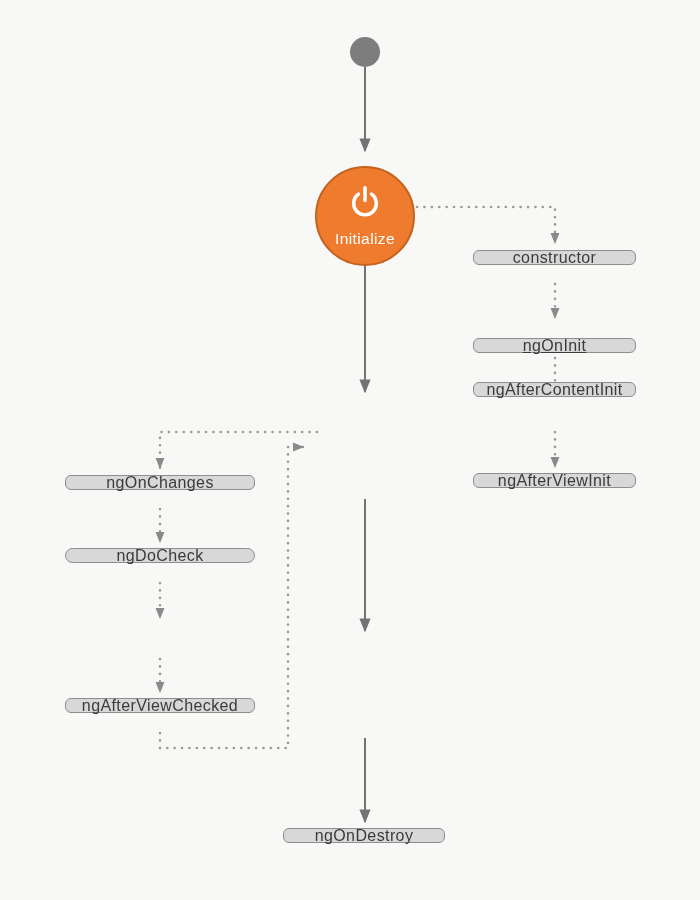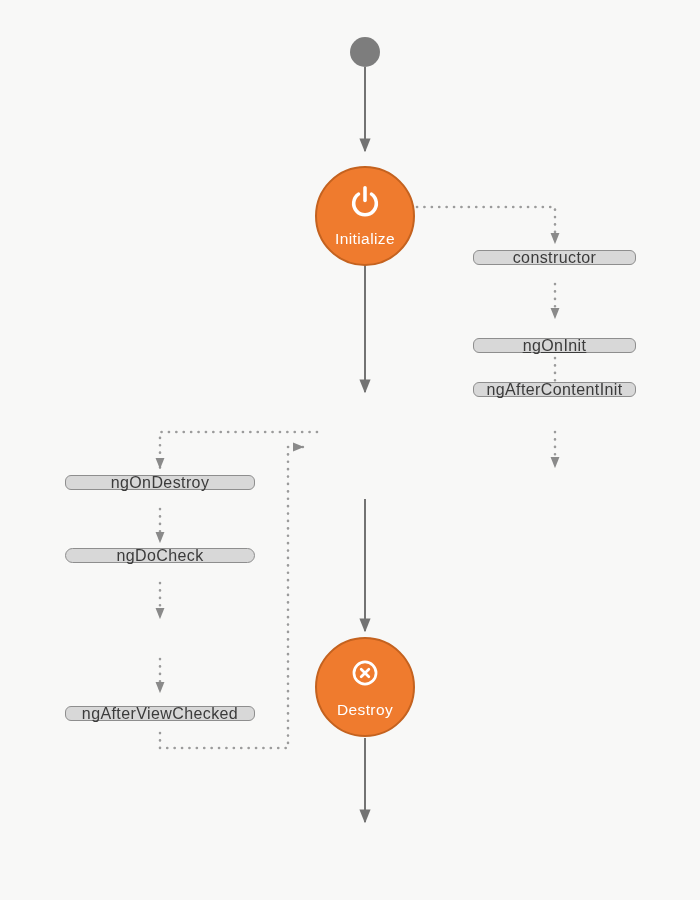--- a/index.html
+++ b/index.html
@@ -99,43 +99,41 @@
 
   <div class="stage-node" style="left:315px; top:166px;">
     <svg class="icon" viewBox="0 0 24 24">
       <path d="M7.41 6.45 A 8 8 0 1 0 16.59 6.45" fill="none" stroke="#ffffff" stroke-width="2.5" stroke-linecap="round"></path>
       <line x1="12" y1="2" x2="12" y2="11" stroke="#ffffff" stroke-width="2.5" stroke-linecap="round"></line>
     </svg>
     <div class="stage-label">Initialize</div>
   </div>
 
 
-  <div class="stage-node" style="left:315px; top:637px;">
-    <svg class="icon" viewBox="0 0 24 24">
-      <circle cx="12" cy="12" r="7.8" fill="none" stroke="#ffffff" stroke-width="1.9"></circle>
-      <line x1="9.3" y1="9.3" x2="14.7" y2="14.7" stroke="#ffffff" stroke-width="1.9" stroke-linecap="round"></line>
-      <line x1="14.7" y1="9.3" x2="9.3" y2="14.7" stroke="#ffffff" stroke-width="1.9" stroke-linecap="round"></line>
-    </svg>
-    <div class="stage-label">Destroy</div>
-  </div>
 
   <div class="hook-box hook-right" style="top:250px;">
     <span>constructor</span>
   </div>
   <div class="hook-box hook-right" style="top:338px;text-decoration:underline;">
     <span>ngOnInit</span>
   </div>
   <div class="hook-box hook-right" style="top:382px;">
     <span>ngAfterContentInit</span>
   </div>
+  <div class="hook-box hook-right" style="top:473px;">
+    <span>ngAfterViewInit</span>
+  </div>
 
   <div class="hook-box hook-left" style="top:475px;">
-    <span>ngOnDestroy</span>
+    <span>ngOnChanges</span>
   </div>
   <div class="hook-box hook-left" style="top:548px;border-radius:14px;">
     <span>ngDoCheck</span>
   </div>
-  <div class="hook-box hook-left" style="top:698px;margin-top:8px;">
+  <div class="hook-box hook-left" style="top:698px;">
     <span>ngAfterViewChecked</span>
   </div>
 
+  <div class="hook-box hook-bottom" style="top:828px;">
+    <span>ngOnDestroy</span>
+  </div>
 
 </div>
 
 </body></html>

